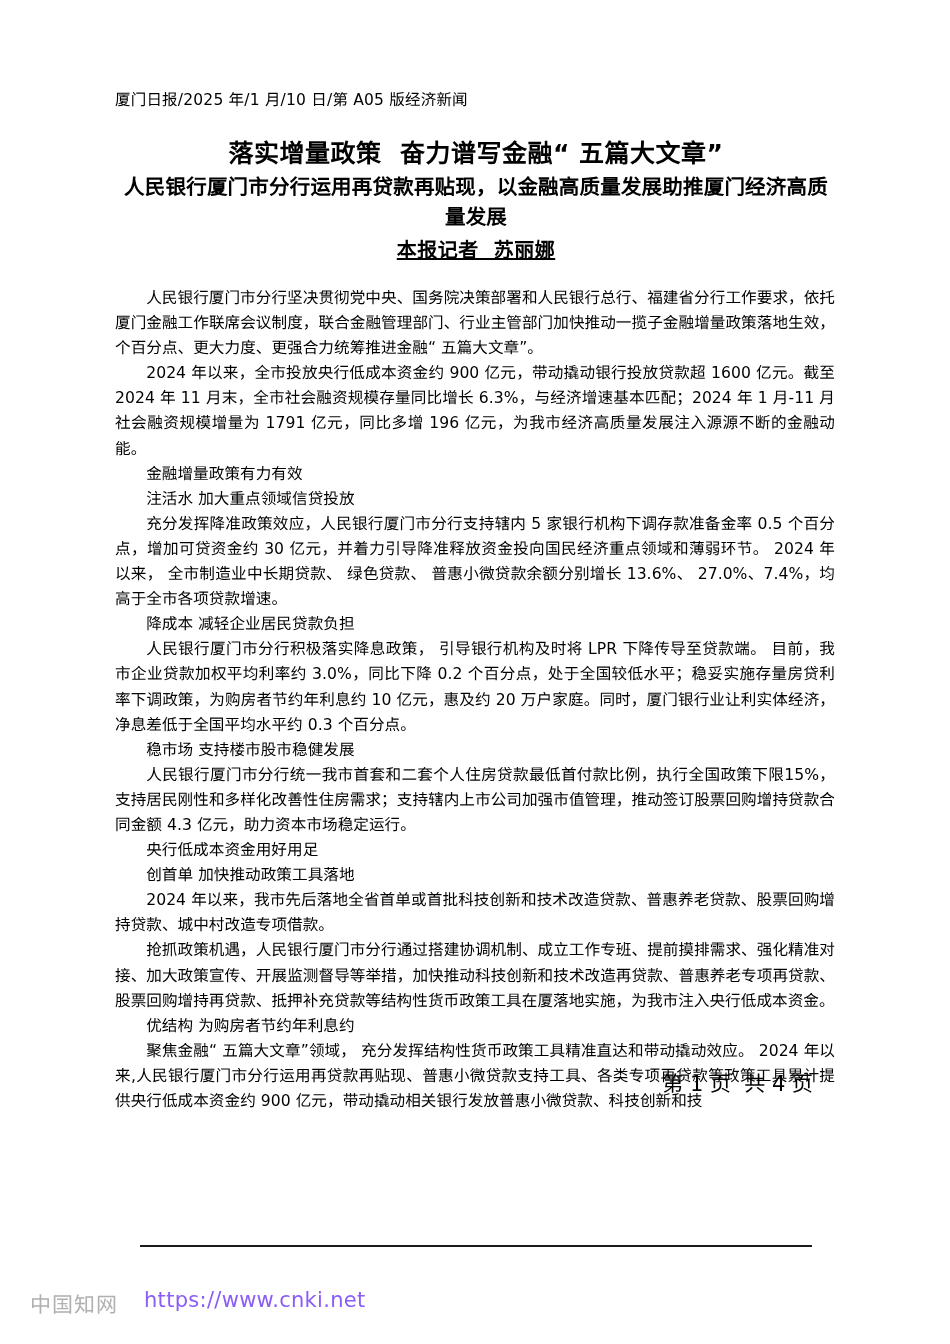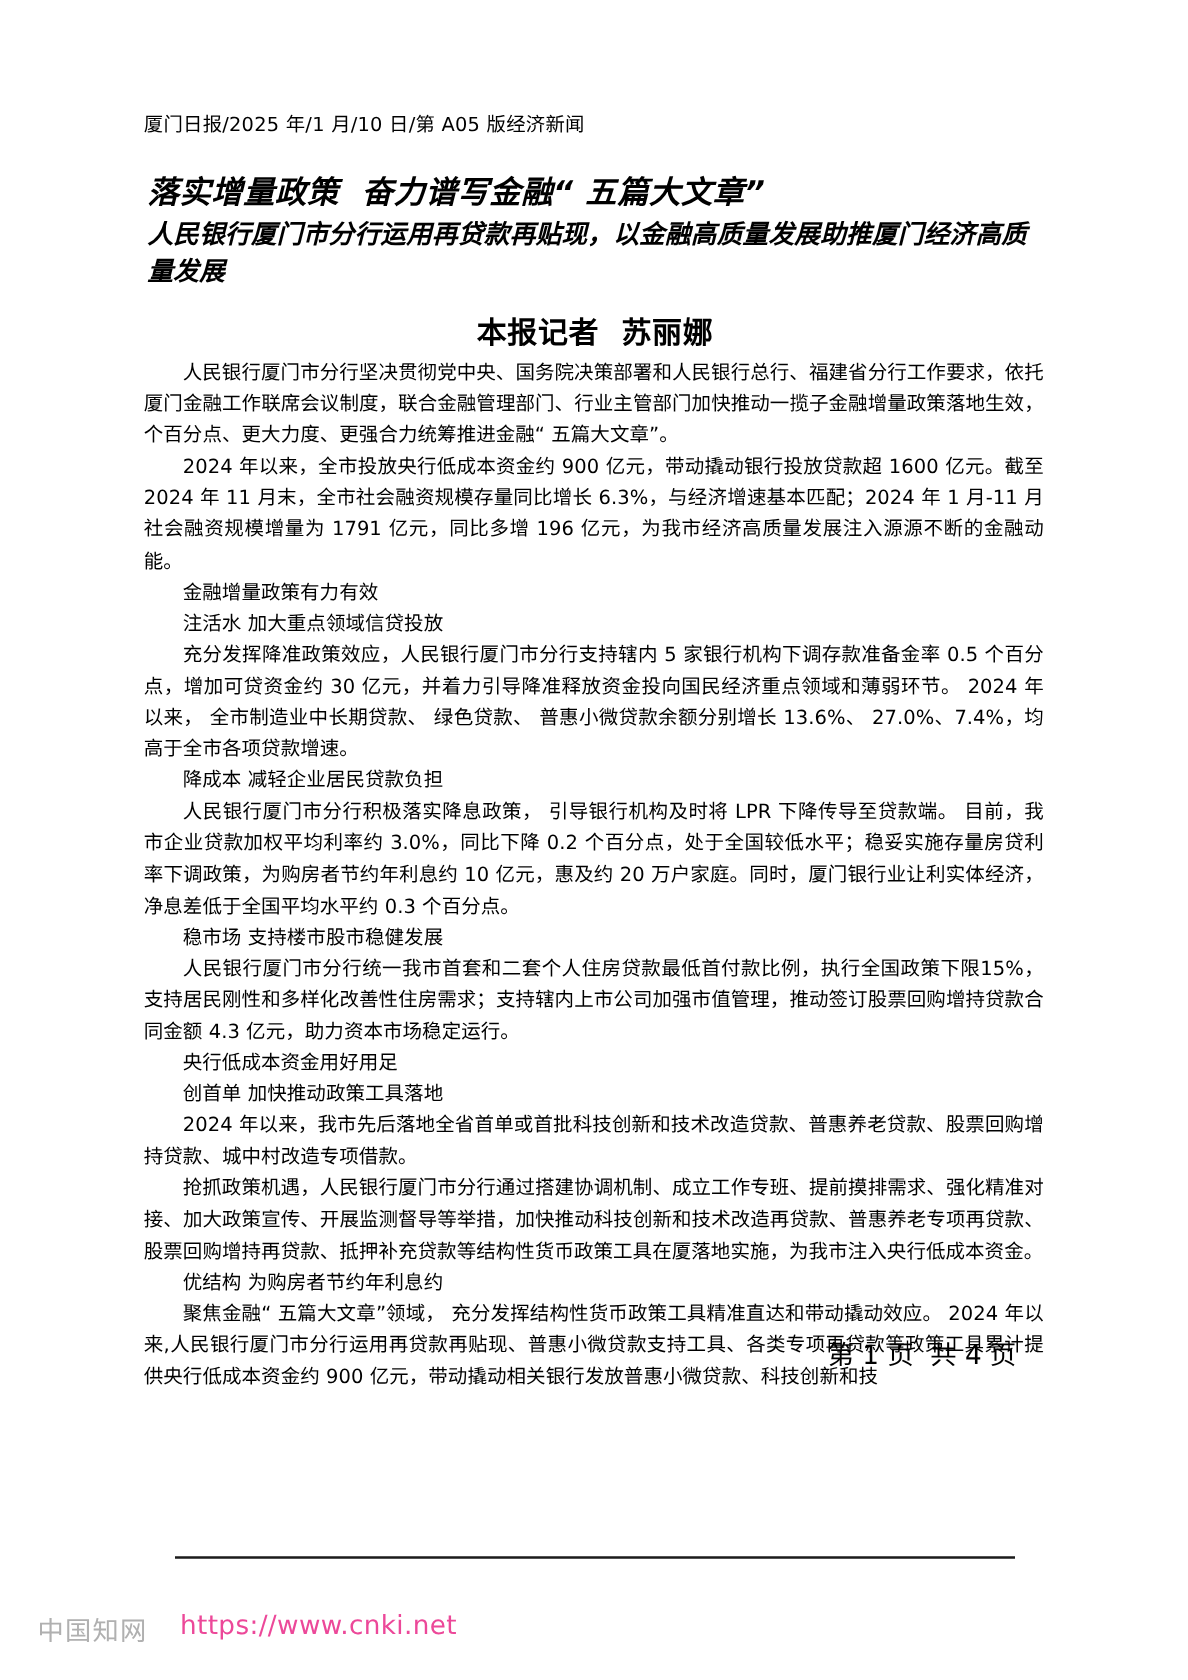--- a/index.html
+++ b/index.html
@@ -35,50 +35,50 @@
     letter-spacing: 0.2px;
     text-align: left;
   }
 
   
   .headline-wrap {
     position: absolute;
     left: 118px;
     top: 137px;
     width: 716px;
-    text-align: left;
-    font-style: italic;
+    text-align: center;
   }
   .headline-main {
     font-size: 25px;
     font-weight: bold;
     line-height: 33px;
     letter-spacing: 0.5px;
     white-space: pre;
   }
   .headline-sub {
     font-size: 20.5px;
     font-weight: bold;
     line-height: 30px;
     letter-spacing: 0.2px;
     margin-top: 2px;
   }
 
   
   .byline {
     position: absolute;
     left: 118px;
-    top: 252px;
+    top: 236px;
     width: 716px;
     text-align: center;
-    font-size: 24px;
+    font-size: 20px;
     font-weight: bold;
     line-height: 28px;
     letter-spacing: 0.5px;
     white-space: pre;
+    text-decoration: underline;
   }
 
   
   .body-col {
     position: absolute;
     left: 115px;
     top: 286px;
     width: 720px;
     font-size: 15.6px;
     line-height: 25.1px;
@@ -130,21 +130,21 @@
   }
   .watermark .wm-brand {
     font-size: 21px;
     letter-spacing: 1px;
     color: #b0b0b0;
   }
   .watermark .wm-url {
     font-size: 21px;
     margin-left: 26px;
     letter-spacing: 0.3px;
-    color: #ec4899;
+    color: #8b5cf6;
   }
 </style>
 </head>
 <body>
 
 <div class="page">
 
   <div class="source-line">厦门日报/2025 年/1 月/10 日/第 A05
 版经济新闻</div>
 

